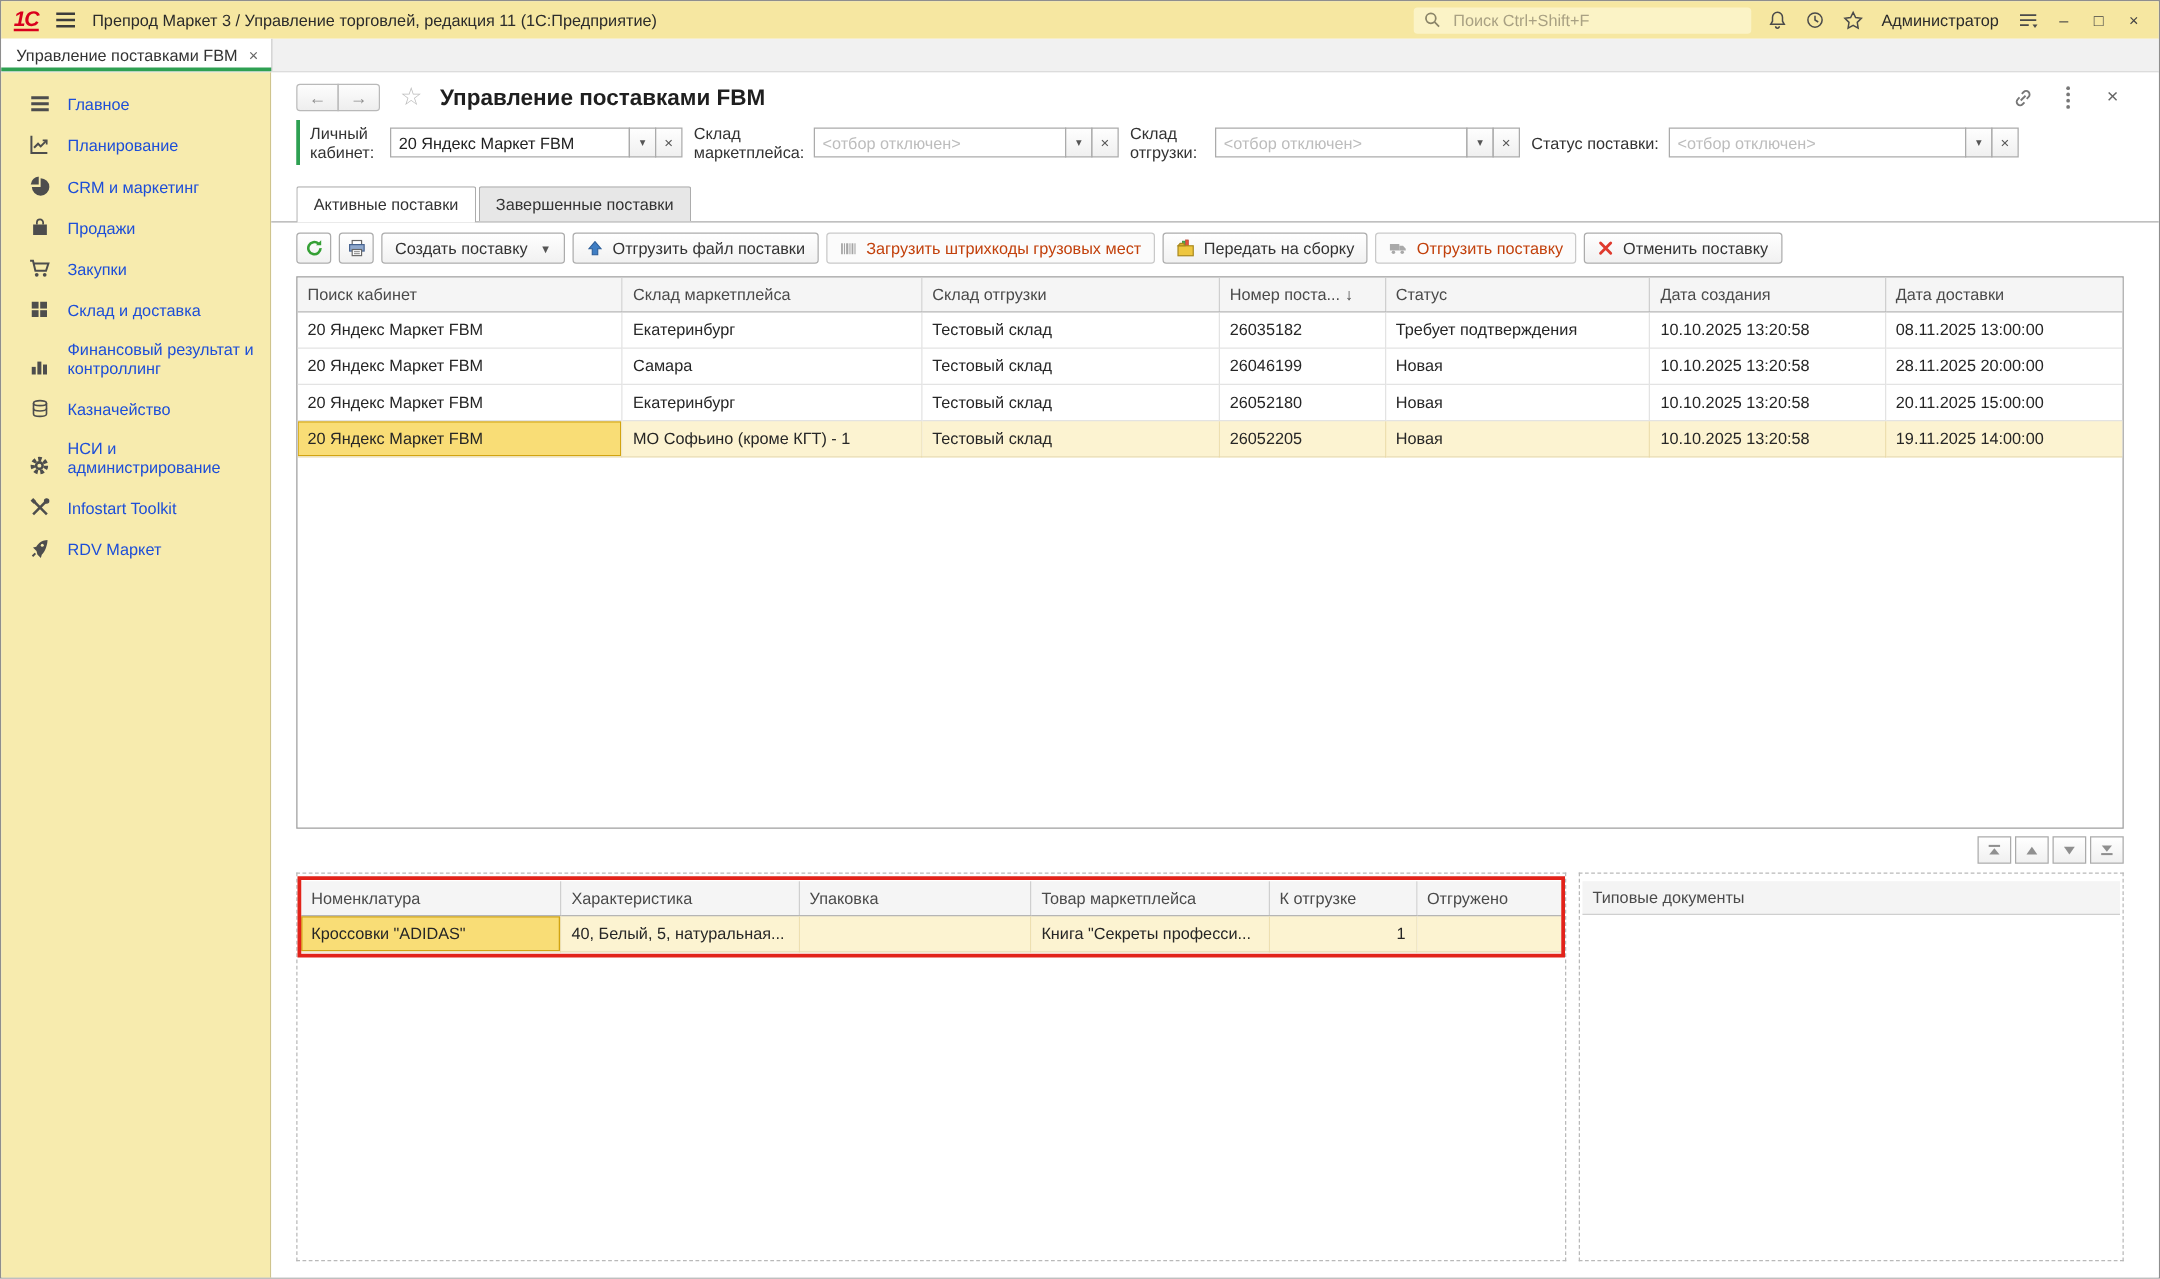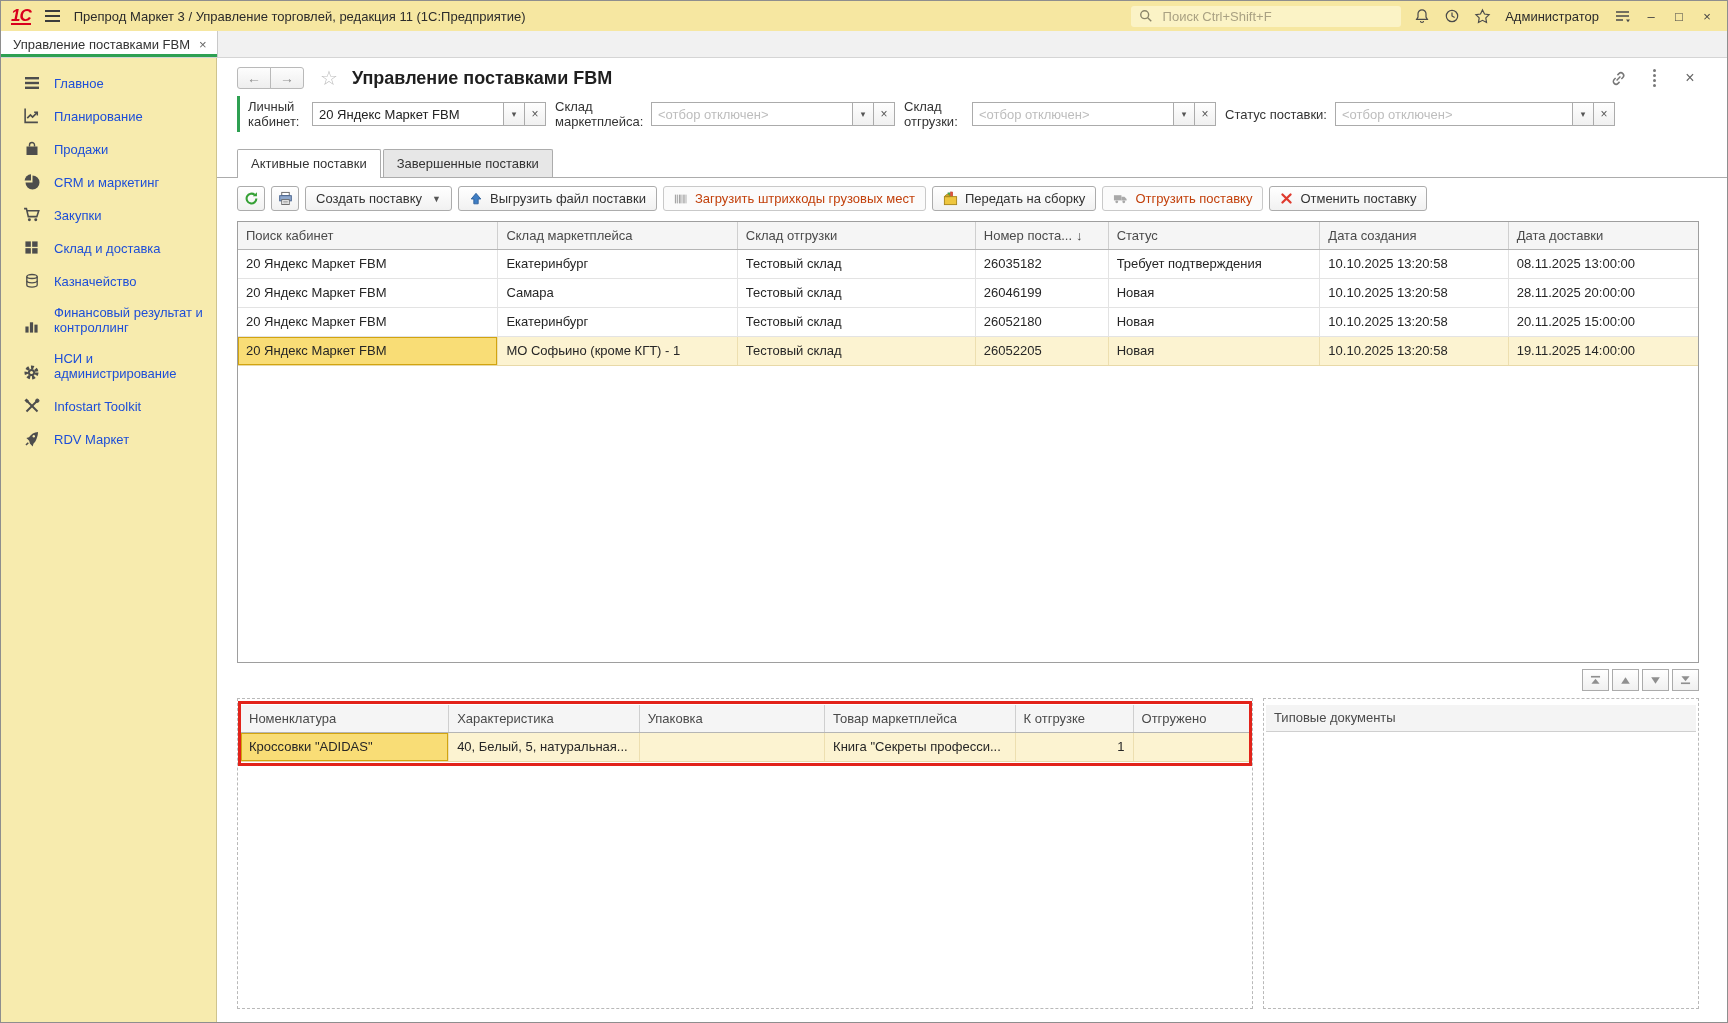--- a/index.html
+++ b/index.html
@@ -195,35 +195,35 @@
             <svg width="17" height="17" viewBox="0 0 16 16" fill="none" stroke="#4D4D4D" stroke-width="1.5">
               <path d="M2 1.5v13h12"></path>
               <path d="M4 10.5l3-3 2 2 4.5-4.5"></path>
               <path d="M13.5 8V5h-3" stroke-width="1.3"></path>
             </svg>
           </span>
         <span class="sb-label">Планирование</span>
       </div>
       <div class="sb-item">
         <span class="sb-icon">
+            <svg width="16" height="16" viewBox="0 0 16 16" fill="#4D4D4D">
+              <path d="M8.5 8.5V1.5a7 7 0 1 1-7 7z"></path>
+              <path d="M7 6.5H0.6A6.9 6.9 0 0 1 7 0.2z"></path>
+            </svg>
+          </span>
+        <span class="sb-label">CRM и маркетинг</span>
+      </div>
+      <div class="sb-item">
+        <span class="sb-icon">
             <svg width="16" height="16" viewBox="0 0 16 16">
               <path d="M2.5 5.5h11V14h-11z" fill="#4D4D4D"></path>
               <path d="M5.5 5.5V4a2.5 2.5 0 0 1 5 0v1.5" fill="none" stroke="#4D4D4D" stroke-width="1.4"></path>
             </svg>
           </span>
         <span class="sb-label">Продажи</span>
-      </div>
-      <div class="sb-item">
-        <span class="sb-icon">
-            <svg width="16" height="16" viewBox="0 0 16 16" fill="#4D4D4D">
-              <path d="M8.5 8.5V1.5a7 7 0 1 1-7 7z"></path>
-              <path d="M7 6.5H0.6A6.9 6.9 0 0 1 7 0.2z"></path>
-            </svg>
-          </span>
-        <span class="sb-label">CRM и маркетинг</span>
       </div>
       <div class="sb-item">
         <span class="sb-icon">
             <svg width="17" height="17" viewBox="0 0 16 16">
               <path d="M1 2.5h2.2L5 10h8l1.8-5.5H4" fill="none" stroke="#4D4D4D" stroke-width="1.5"></path>
               <circle cx="6" cy="13" r="1.4" fill="#4D4D4D"></circle>
               <circle cx="12" cy="13" r="1.4" fill="#4D4D4D"></circle>
             </svg>
           </span>
         <span class="sb-label">Закупки</span>
@@ -234,37 +234,37 @@
               <rect x="1.5" y="1.5" width="5.8" height="5.8"></rect>
               <rect x="8.7" y="1.5" width="5.8" height="5.8"></rect>
               <rect x="1.5" y="8.7" width="5.8" height="5.8"></rect>
               <rect x="8.7" y="8.7" width="5.8" height="5.8"></rect>
             </svg>
           </span>
         <span class="sb-label">Склад и доставка</span>
       </div>
       <div class="sb-item">
         <span class="sb-icon">
+            <svg width="15" height="15" viewBox="0 0 16 16" fill="#4D4D4D">
+              <rect x="1.5" y="8" width="3.4" height="6.5"></rect>
+              <rect x="6.3" y="3.5" width="3.4" height="11"></rect>
+              <rect x="11.1" y="6" width="3.4" height="8.5"></rect>
+            </svg>
+          </span>
+        <span class="sb-label">Финансовый результат и контроллинг</span>
+      </div>
+      <div class="sb-item">
+        <span class="sb-icon">
             <svg width="16" height="16" viewBox="0 0 16 16" fill="none" stroke="#4D4D4D" stroke-width="1.3">
               <ellipse cx="8" cy="3.5" rx="5.2" ry="2"></ellipse>
               <path d="M2.8 3.5v4.3c0 1.1 2.3 2 5.2 2s5.2-.9 5.2-2V3.5"></path>
               <path d="M2.8 7.8v4.3c0 1.1 2.3 2 5.2 2s5.2-.9 5.2-2V7.8"></path>
             </svg>
           </span>
         <span class="sb-label">Казначейство</span>
-      </div>
-      <div class="sb-item">
-        <span class="sb-icon">
-            <svg width="15" height="15" viewBox="0 0 16 16" fill="#4D4D4D">
-              <rect x="1.5" y="8" width="3.4" height="6.5"></rect>
-              <rect x="6.3" y="3.5" width="3.4" height="11"></rect>
-              <rect x="11.1" y="6" width="3.4" height="8.5"></rect>
-            </svg>
-          </span>
-        <span class="sb-label">Финансовый результат и контроллинг</span>
       </div>
       <div class="sb-item">
         <span class="sb-icon">
             <svg width="17" height="17" viewBox="0 0 16 16">
               <circle cx="8" cy="8" r="5" fill="none" stroke="#4D4D4D" stroke-width="3.2" stroke-dasharray="2.6 1.9"></circle>
               <circle cx="8" cy="8" r="3.4" fill="#4D4D4D"></circle>
               <circle cx="8" cy="8" r="1.5" fill="#F7EBAE"></circle>
             </svg>
           </span>
         <span class="sb-label">НСИ и администрирование</span>
@@ -379,21 +379,21 @@
             </svg>
         </button>
         <button class="tb-btn">
           <span>Создать поставку</span>
             <span class="caret">▼</span>
         </button>
         <button class="tb-btn">
           <svg width="14" height="14" viewBox="0 0 16 16">
               <path d="M8 1.5L13.5 8H10.5V13.5H5.5V8H2.5Z" fill="#3F7EC4" stroke="#2C5E99"></path>
             </svg>
-          <span>Выгрузить файл поставки</span>
+          <span>Отгрузить файл поставки</span>
         </button>
         <button class="tb-btn disabled">
           <svg width="14" height="14" viewBox="0 0 16 16" fill="#A5A5A5">
               <rect x="1" y="3" width="1.6" height="10"></rect>
               <rect x="3.6" y="3" width="1" height="10"></rect>
               <rect x="5.6" y="3" width="2" height="10"></rect>
               <rect x="8.6" y="3" width="1" height="10"></rect>
               <rect x="10.6" y="3" width="1.6" height="10"></rect>
               <rect x="13.2" y="3" width="1" height="10"></rect>
             </svg>

